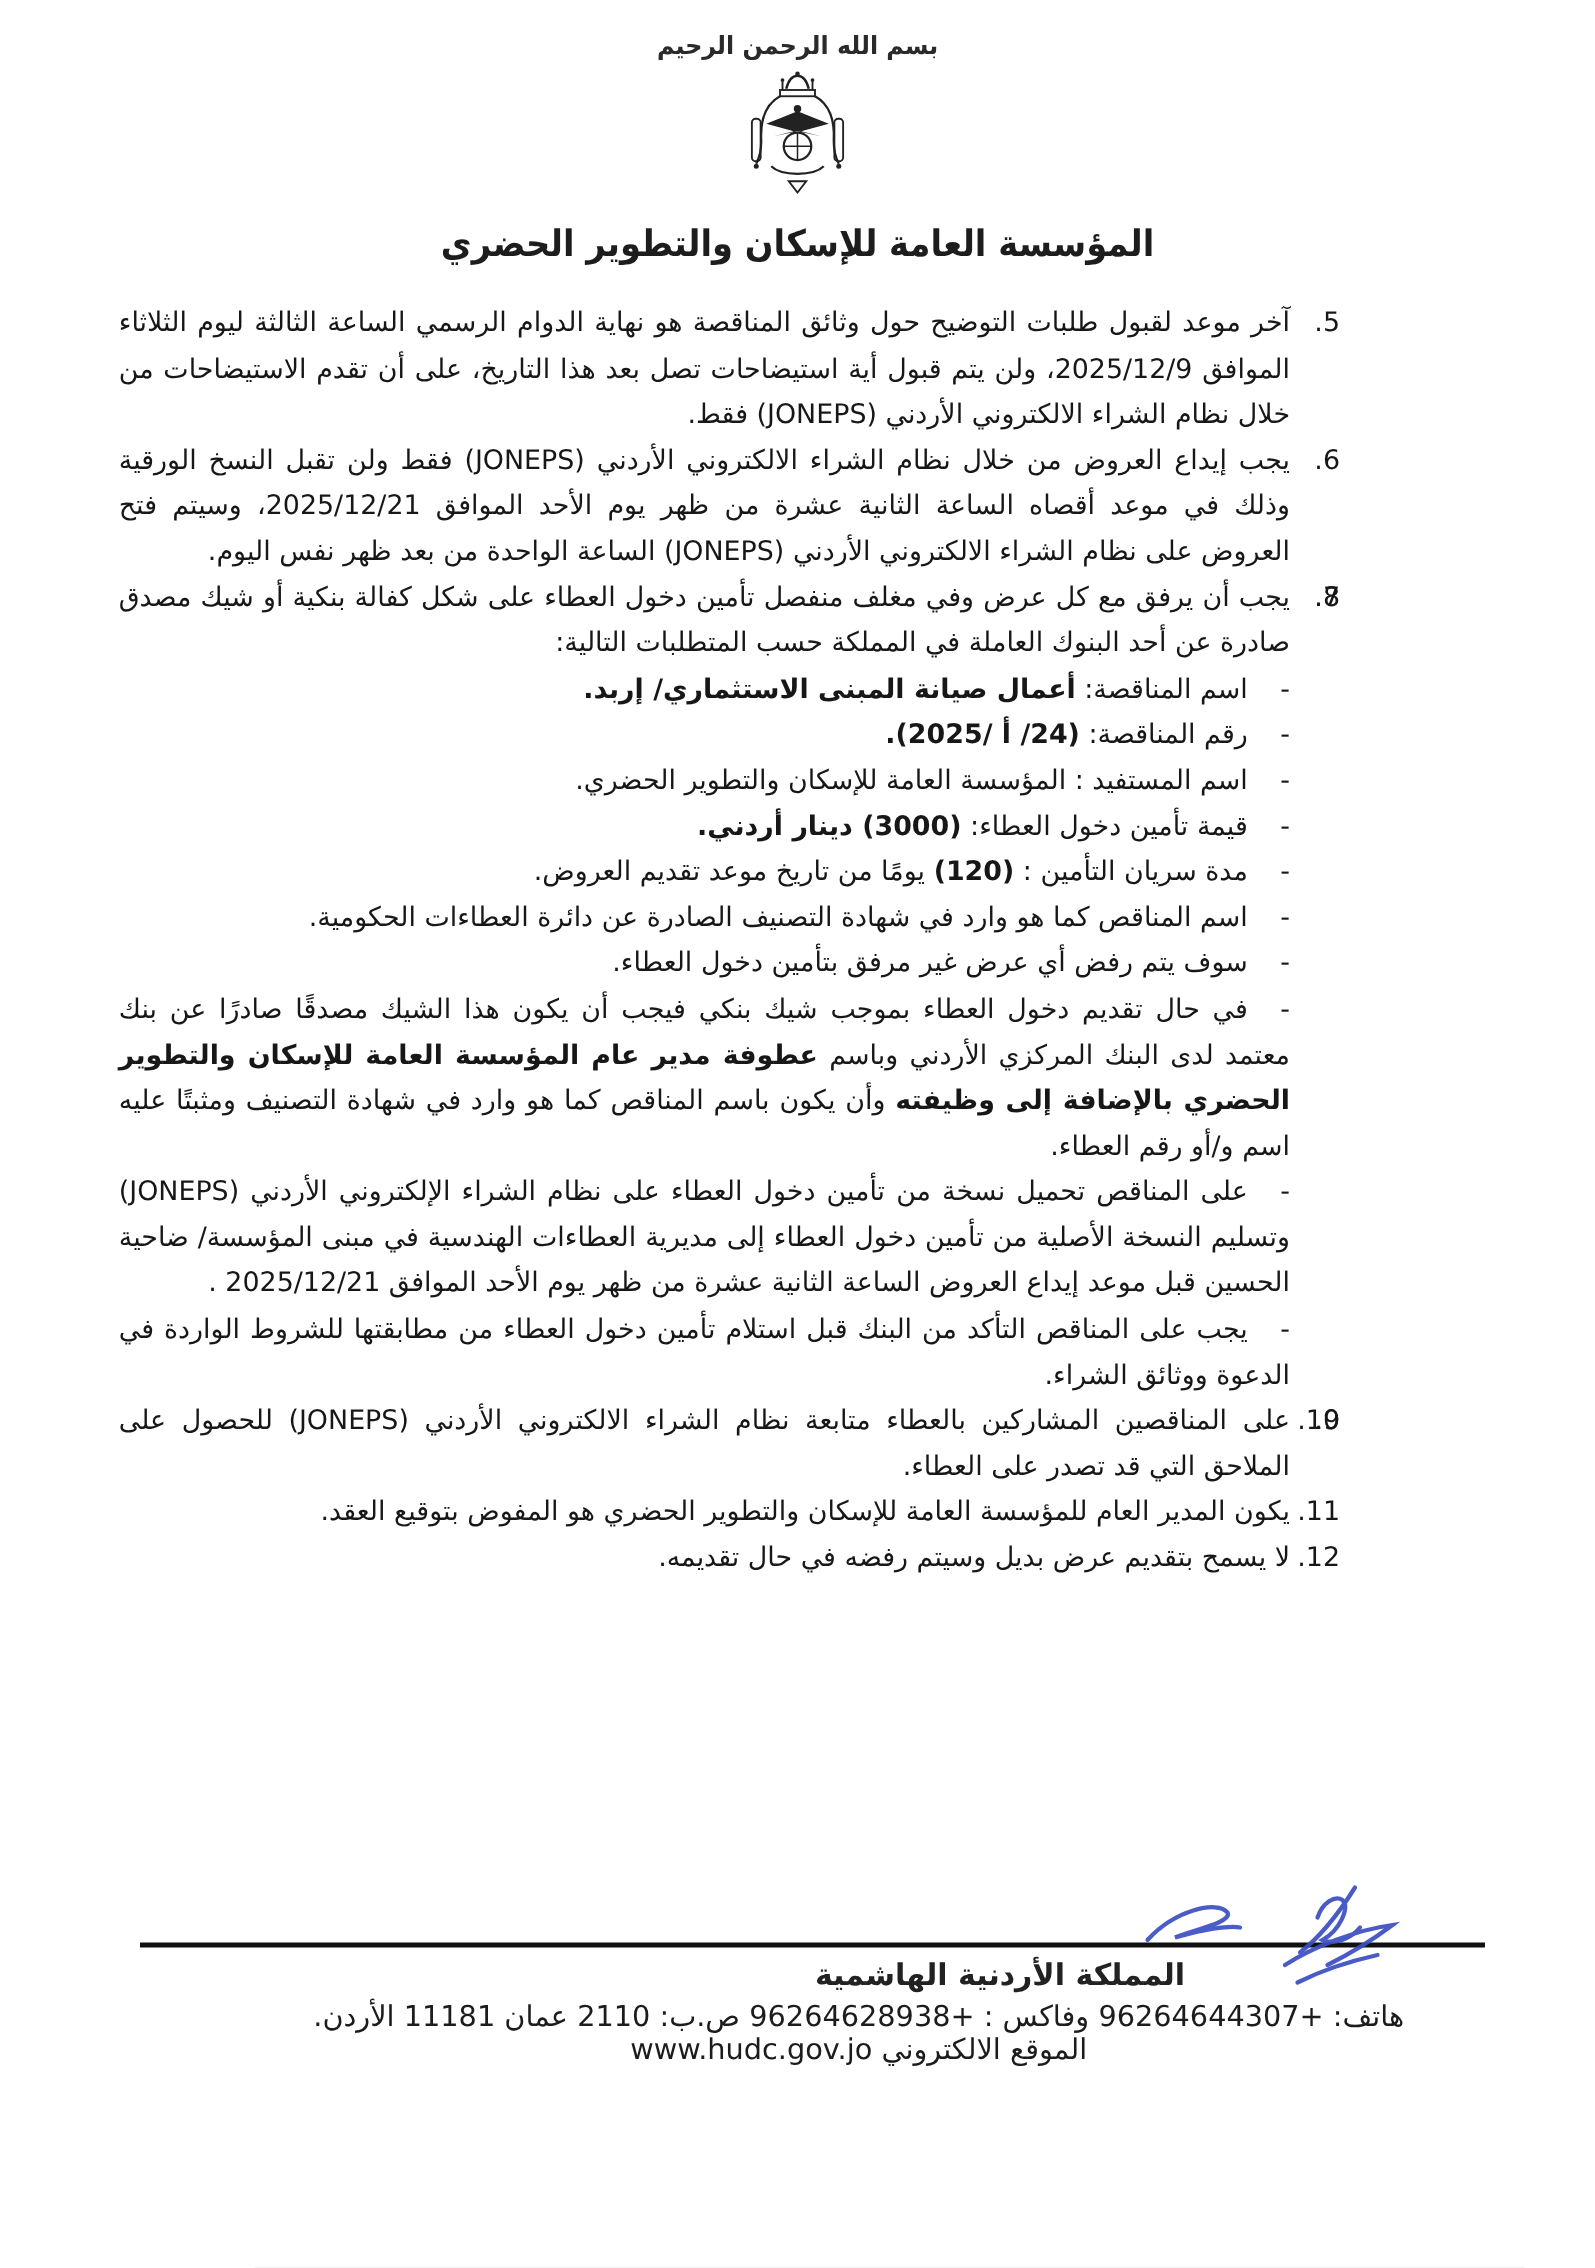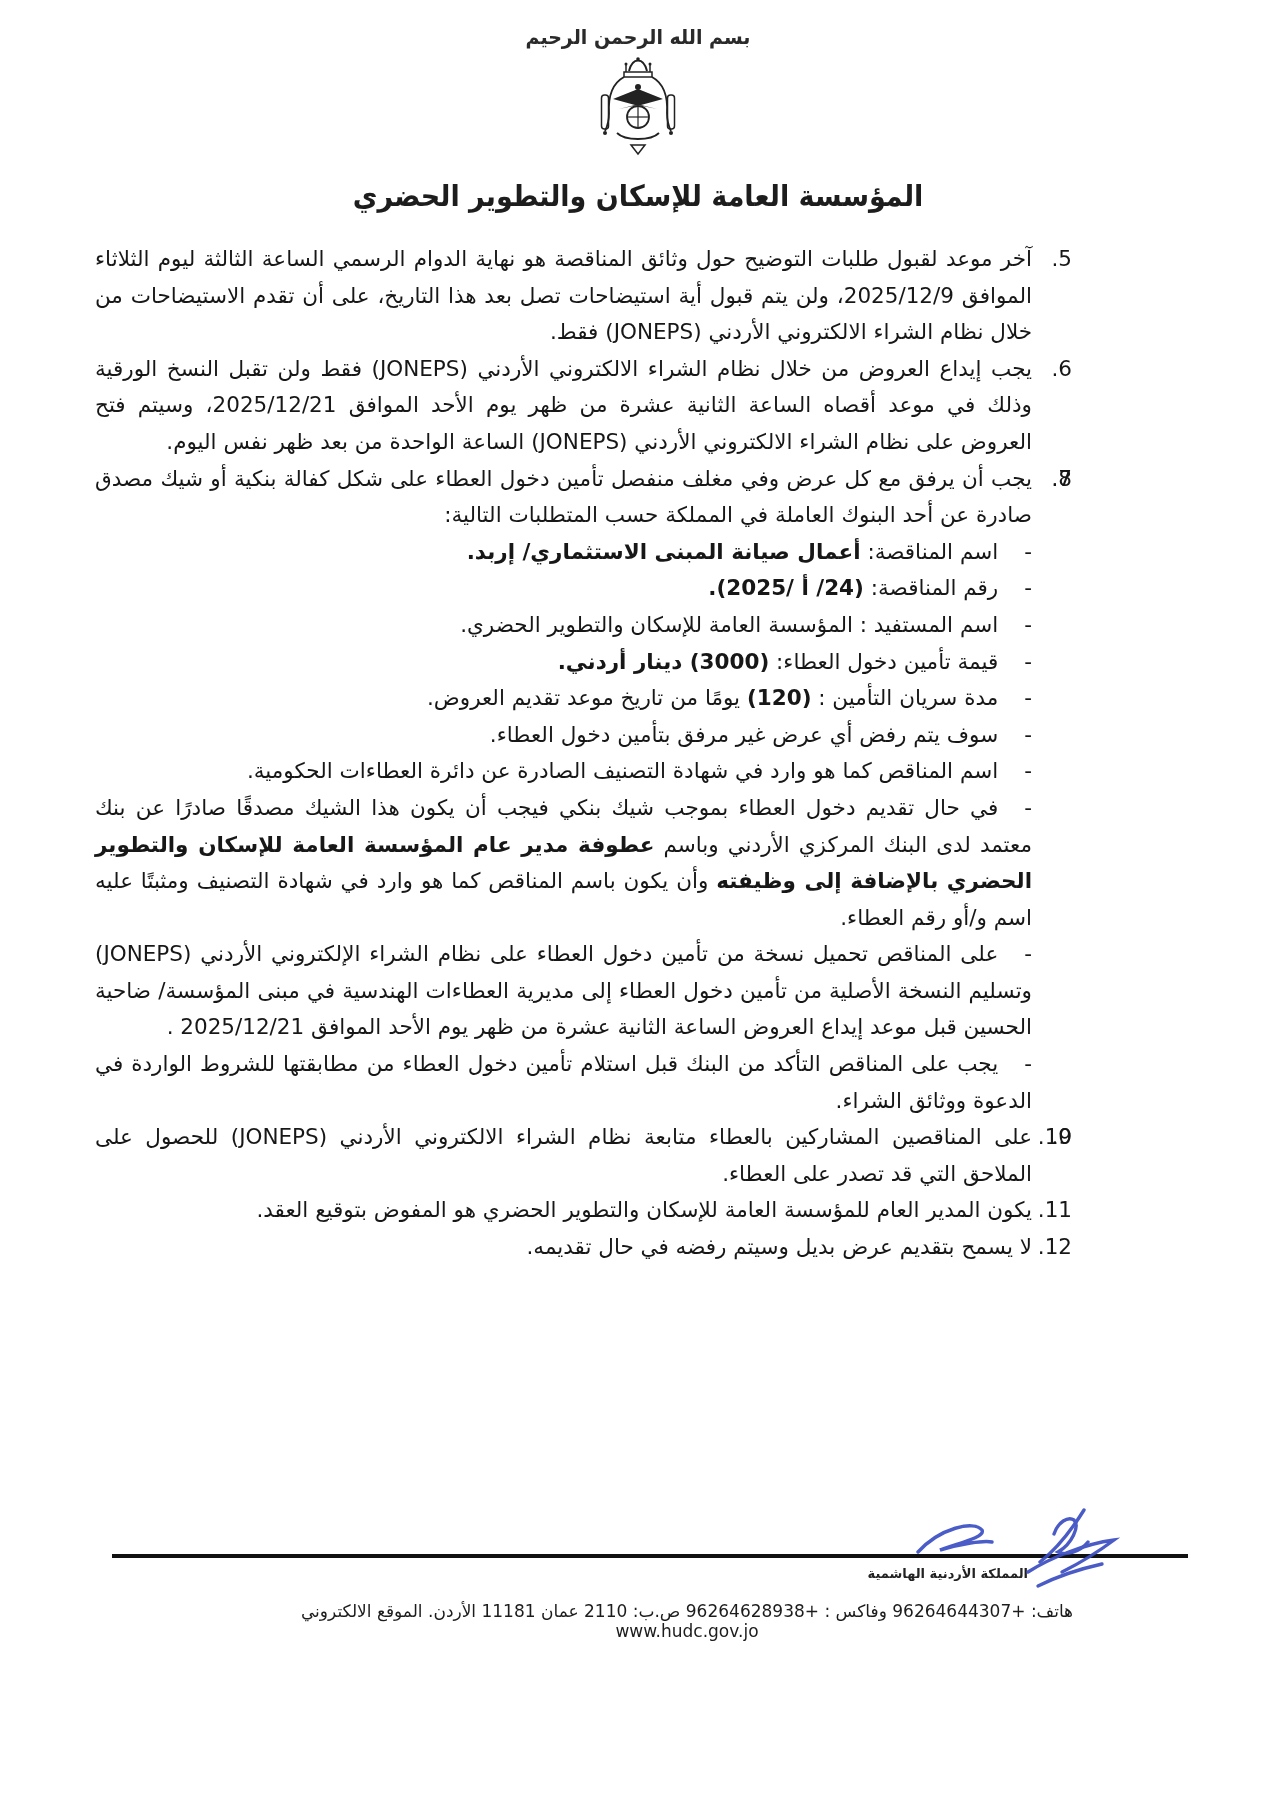--- a/index.html
+++ b/index.html
@@ -32,26 +32,26 @@
     text-align:justify;
   }
   .item{position:relative;padding-right:40px;text-align:justify;}
   .item .num{position:absolute;right:0;top:0;}
   .bullet{padding-right:40px;text-align:justify;}
   .dash{margin-left:26px;}
   .b{font-weight:bold;}
   .sig{position:absolute;top:1498px;left:888px;width:252px;height:108px;z-index:3;}
   .rule{position:absolute;top:1554px;left:112px;width:1076px;height:4px;background:#111;z-index:2;}
   .kingdom{
-    position:absolute;top:1566px;left:628px;width:400px;
-    font-size:13px;font-weight:bold;direction:rtl;color:#222;
+    position:absolute;top:1566px;left:600px;width:400px;
+    text-align:center;font-size:24px;font-weight:bold;direction:rtl;color:#222;
   }
   .contact{
     position:absolute;top:1601px;left:237px;width:900px;
-    text-align:center;font-size:17px;direction:rtl;color:#1c1c1c;
+    text-align:center;font-size:23px;direction:rtl;color:#1c1c1c;
   }
 </style>
 </head>
 <body>
 
 <div class="page">
 
   <div class="basmala">بسم الله الرحمن الرحيم</div>
 
   <svg class="crest" viewBox="0 0 90 110" xmlns="http://www.w3.org/2000/svg">
@@ -114,25 +114,25 @@
 
     <div class="bullet">
       <span class="dash">-</span><span>قيمة تأمين دخول العطاء: </span><span class="b">(3000) دينار أردني.</span><span></span>
     </div>
 
     <div class="bullet">
       <span class="dash">-</span><span>مدة سريان التأمين : </span><span class="b">(120)</span><span> يومًا من تاريخ موعد تقديم العروض.</span>
     </div>
 
     <div class="bullet">
-      <span class="dash">-</span><span>سوف يتم رفض أي عرض غير مرفق بتأمين دخول العطاء.</span><span class="b"></span><span></span>
+      <span class="dash">-</span><span>اسم المناقص كما هو وارد في شهادة التصنيف الصادرة عن دائرة العطاءات الحكومية.</span><span class="b"></span><span></span>
     </div>
 
     <div class="bullet">
-      <span class="dash">-</span><span>اسم المناقص كما هو وارد في شهادة التصنيف الصادرة عن دائرة العطاءات الحكومية.</span><span class="b"></span><span></span>
+      <span class="dash">-</span><span>سوف يتم رفض أي عرض غير مرفق بتأمين دخول العطاء.</span><span class="b"></span><span></span>
     </div>
 
     <div class="bullet">
       <span class="dash">-</span><span>في حال تقديم دخول العطاء بموجب شيك بنكي فيجب أن يكون هذا الشيك مصدقًا صادرًا عن بنك معتمد لدى البنك المركزي الأردني وباسم </span><span class="b">عطوفة مدير عام المؤسسة العامة للإسكان والتطوير الحضري بالإضافة إلى وظيفته</span><span> وأن يكون باسم المناقص كما هو وارد في شهادة التصنيف ومثبتًا عليه اسم و/أو رقم العطاء.</span>
     </div>
 
     <div class="bullet">
       <span class="dash">-</span><span>على المناقص تحميل نسخة من تأمين دخول العطاء على نظام الشراء الإلكتروني الأردني (JONEPS) وتسليم النسخة الأصلية من تأمين دخول العطاء إلى مديرية العطاءات الهندسية في مبنى المؤسسة/ ضاحية الحسين قبل موعد إيداع العروض الساعة الثانية عشرة من ظهر يوم الأحد الموافق 2025/12/21 .</span><span class="b"></span><span></span>
     </div>
 

